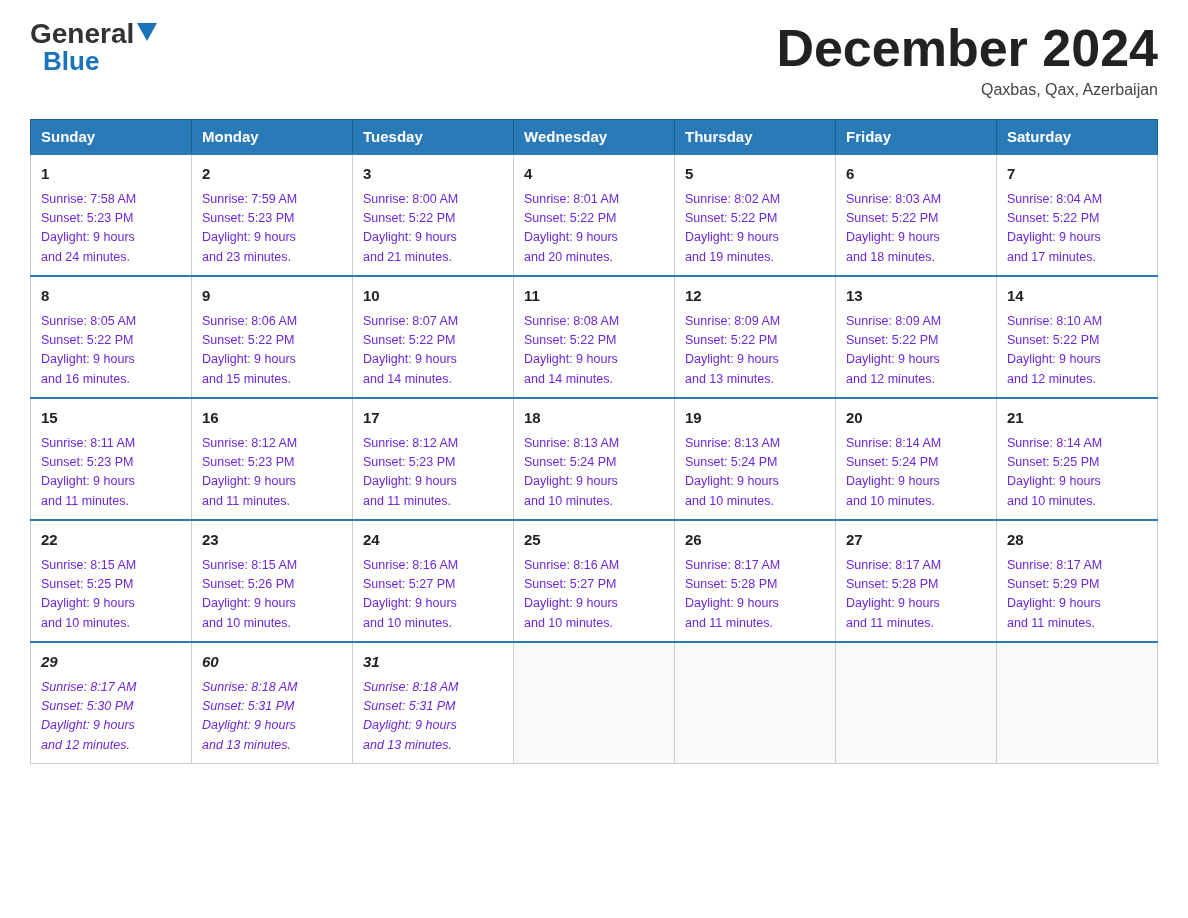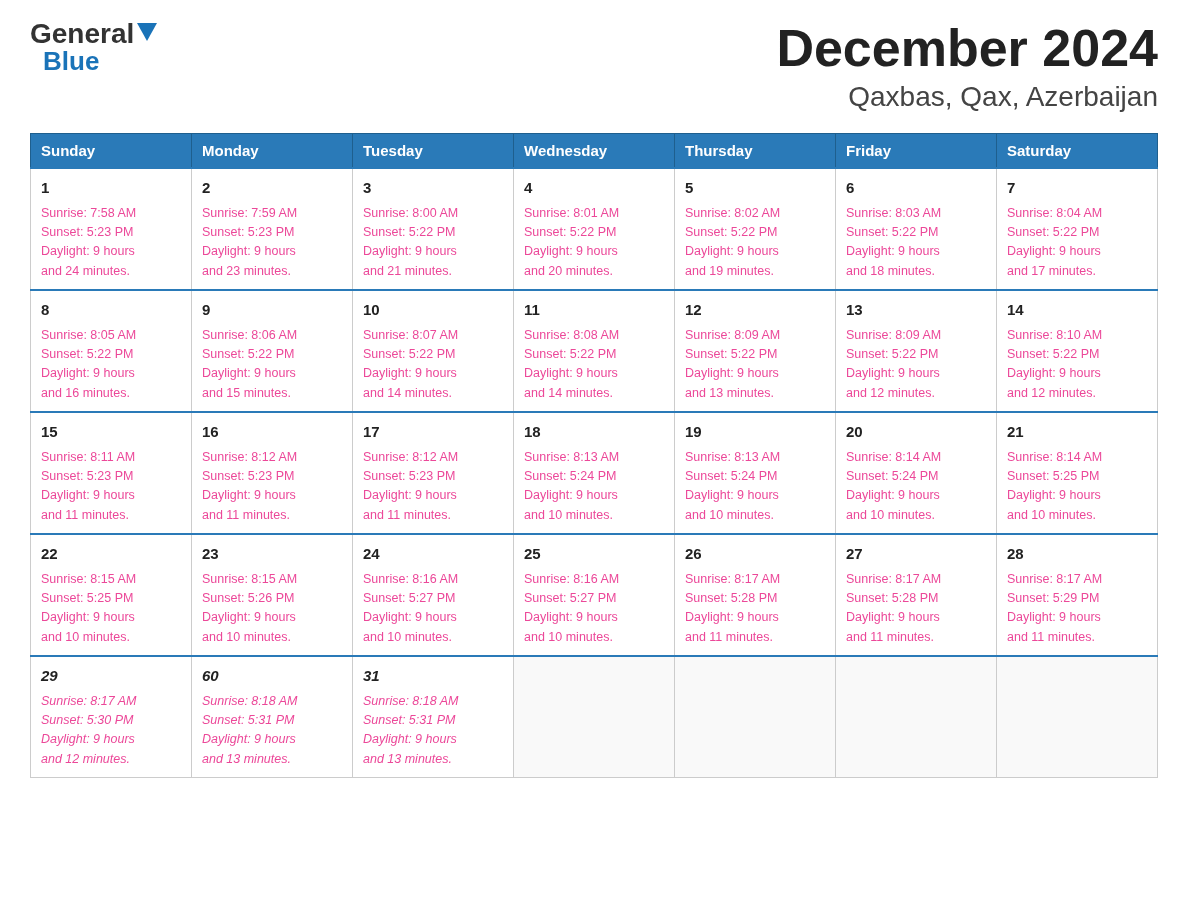--- a/index.html
+++ b/index.html
@@ -38,21 +38,21 @@
     .title-block {
       text-align: right;
     }
     .month-title {
       font-size: 52px;
       font-weight: bold;
       color: #222;
       line-height: 1.1;
     }
     .location {
-      font-size: 28px;
+      font-size: 16px;
       color: #444;
       margin-top: 4px;
       text-align: right;
     }
     .calendar {
       width: 100%;
       border-collapse: collapse;
       border: 1px solid #aaa;
       padding-left: 16px;
     }
@@ -78,21 +78,21 @@
       background: #f9f9f9;
     }
     .day-number {
       font-size: 15px;
       font-weight: bold;
       color: #222;
       margin-bottom: 4px;
     }
     .day-info {
       font-size: 12.5px;
-      color: #ec4899;
+      color: #6d28d9;
       line-height: 1.55;
     }
     .calendar tr {
       border-bottom: 2px solid #2a7ab8;
     }
     .calendar tbody tr:last-child {
       border-bottom: none;
       font-style: italic;
     }
   </style>

